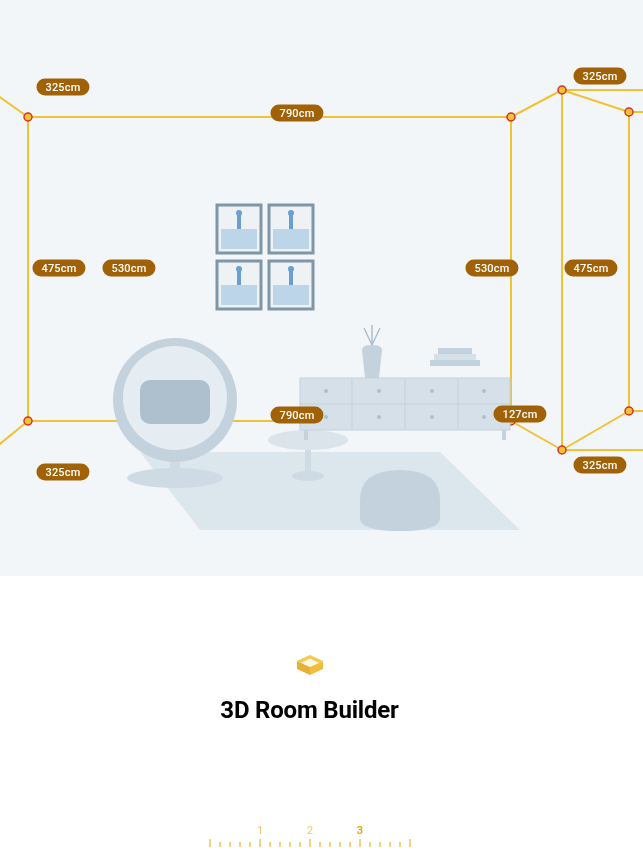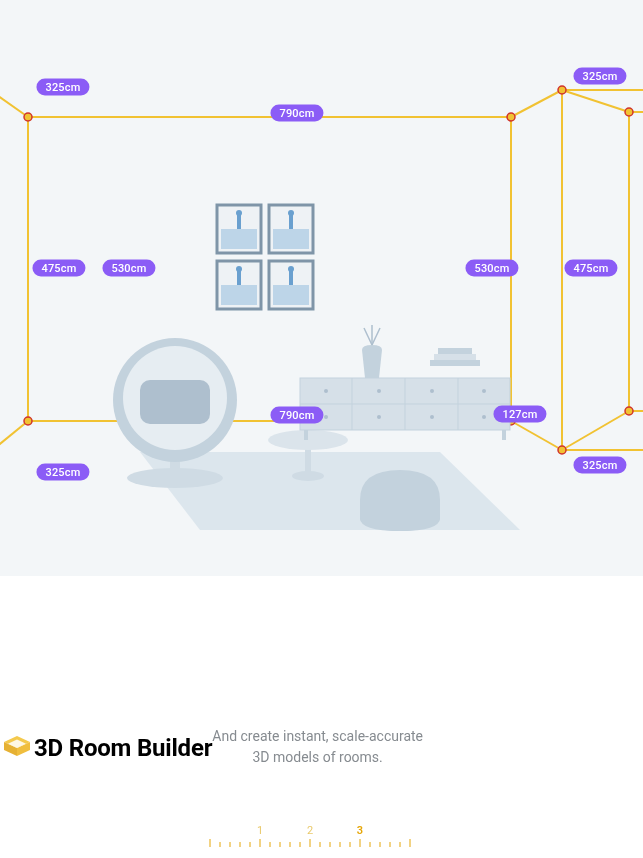--- a/index.html
+++ b/index.html
@@ -14,39 +14,39 @@
   .hero {
     position: relative;
     width: 643px;
     height: 576px;
     background: #f3f6f8;
     overflow: hidden;
   }
   .hero svg { position: absolute; top: 0; left: 0; }
   .badge {
     position: absolute;
-    background: #8b5cf6;
+    background: #a16207;
     color: #ffffff;
     font-size: 11px;
     font-weight: 500;
     padding: 2px 9px;
     border-radius: 10px;
     white-space: nowrap;
     transform: translate(-50%, -50%);
     letter-spacing: 0.2px;
   }
   .bottom {
     position: absolute;
     top: 576px;
     left: 0;
     width: 619px;
     height: 282px;
     background: #ffffff;
     display: flex;
-    flex-direction: row;
+    flex-direction: column;
     align-items: center;
     padding-top: 72px;
   }
   .app-icon {
     width: 34px;
     height: 34px;
     margin-bottom: 14px;
   }
   .title {
     font-size: 24px;
@@ -226,24 +226,20 @@
     <g>
       <path d="M4 13 L17 7 L30 13 L17 19 Z" fill="#f4c94c"></path>
       <path d="M4 13 L17 19 L17 27 L4 21 Z" fill="#e6b133"></path>
       <path d="M30 13 L17 19 L17 27 L30 21 Z" fill="#f0be3e"></path>
       <path d="M8 14.8 L17 10.6 L26 14.8 L17 19 Z" fill="#ffffff" opacity="0.85"></path>
     </g>
   </svg>
 
   <h1 class="title">3D Room Builder</h1>
 
-  <p class="subtitle">
-    <span>And create instant, scale-accurate</span><br>
-    <span>3D models of rooms.</span>
-  </p>
 
   <button class="cta">Find out more</button>
 
   <svg class="pager" viewBox="0 0 220 30">
 
     <g stroke="#e6a607" stroke-width="1">
       <line x1="10" y1="20" x2="10" y2="28"></line>
       <line x1="20" y1="23" x2="20" y2="28"></line>
       <line x1="30" y1="23" x2="30" y2="28"></line>
       <line x1="40" y1="23" x2="40" y2="28"></line>

